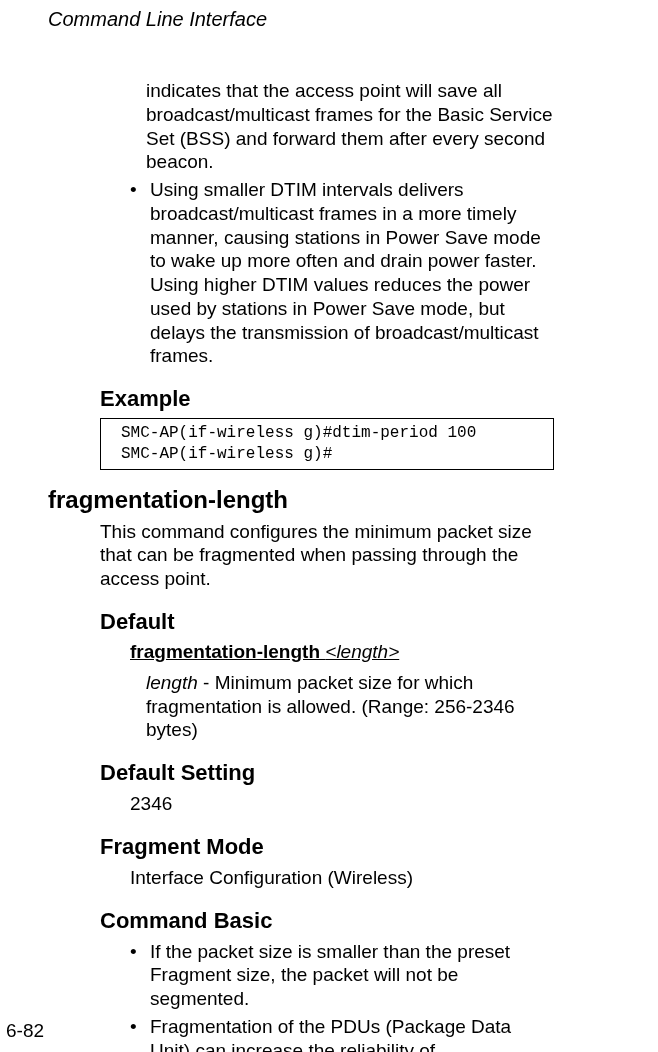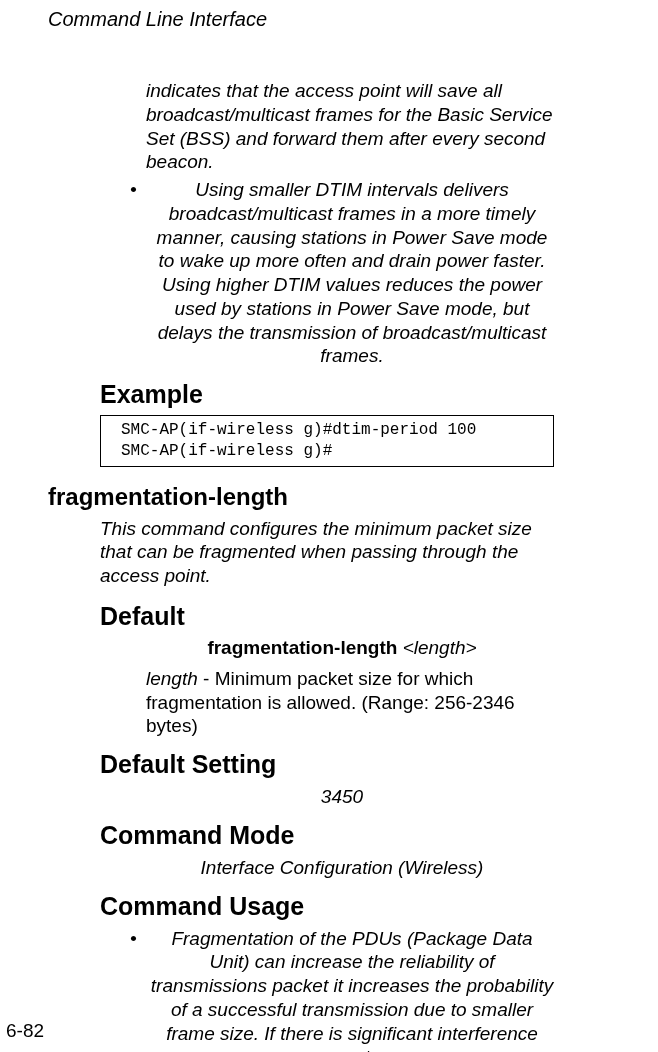--- a/index.html
+++ b/index.html
@@ -20,46 +20,44 @@
   .running-header {
     font-style: italic;
     font-size: 20px;
     margin-bottom: 48px;
   }
   .indent-1 {
     margin-left: 52px;
   }
   .indent-2 {
     margin-left: 82px;
-    text-align: center;
   }
   .indent-3 {
     margin-left: 98px;
   }
   .para {
     font-size: 19px;
     line-height: 1.25;
     margin-bottom: 4px;
-    font-style: italic;
   }
   .bullet {
     position: relative;
     padding-left: 20px;
   }
   .bullet::before {
     content: "•";
     position: absolute;
     left: 0;
     top: 0;
     font-size: 19px;
   }
   .section-label {
     font-weight: bold;
-    font-size: 25px;
-    margin-top: 12px;
+    font-size: 22px;
+    margin-top: 18px;
     margin-bottom: 6px;
   }
   .code-block {
     border: 1px solid #000;
     font-family: "Courier New", Courier, monospace;
     font-size: 16px;
     padding: 4px 20px;
     margin-top: 4px;
     margin-bottom: 16px;
     white-space: pre;
@@ -67,20 +65,21 @@
   }
   .h2-cmd {
     font-weight: bold;
     font-size: 24px;
     margin-top: 8px;
     margin-bottom: 6px;
   }
   .syntax-line {
     font-size: 19px;
     margin-bottom: 8px;
+    text-decoration: underline;
   }
   .syntax-line .cmd {
     font-weight: bold;
   }
   .syntax-line .arg {
     font-style: italic;
   }
   .desc-line {
     font-size: 19px;
     line-height: 1.25;
@@ -122,25 +121,26 @@
     <span class="cmd">fragmentation-length</span>
     <span> </span>
     <span class="arg">&lt;length&gt;</span>
   </div>
 
   <div class="desc-line indent-3">
     <span class="term">length</span><span> - Minimum packet size for which fragmentation is allowed. (Range: 256-2346 bytes)</span>
   </div>
 
   <div class="section-label indent-1">Default Setting</div>
-  <div class="para indent-2">3450</div>
+  <div class="para indent-2">2346</div>
 
-  <div class="section-label indent-1">Command Mode</div>
+  <div class="section-label indent-1">Fragment Mode</div>
   <div class="para indent-2">Interface Configuration (Wireless)</div>
 
-  <div class="section-label indent-1">Command Usage</div>
+  <div class="section-label indent-1">Command Basic</div>
 
+  <div class="para bullet indent-2">If the packet size is smaller than the preset Fragment size, the packet will not be segmented.</div>
 
   <div class="para bullet indent-2">Fragmentation of the PDUs (Package Data Unit) can increase the reliability of transmissions packet it increases the probability of a successful transmission due to smaller frame size. If there is significant interference present, or</div>
 
   <div class="page-num">6-82</div>
 
 </div>
 
 </body></html>

